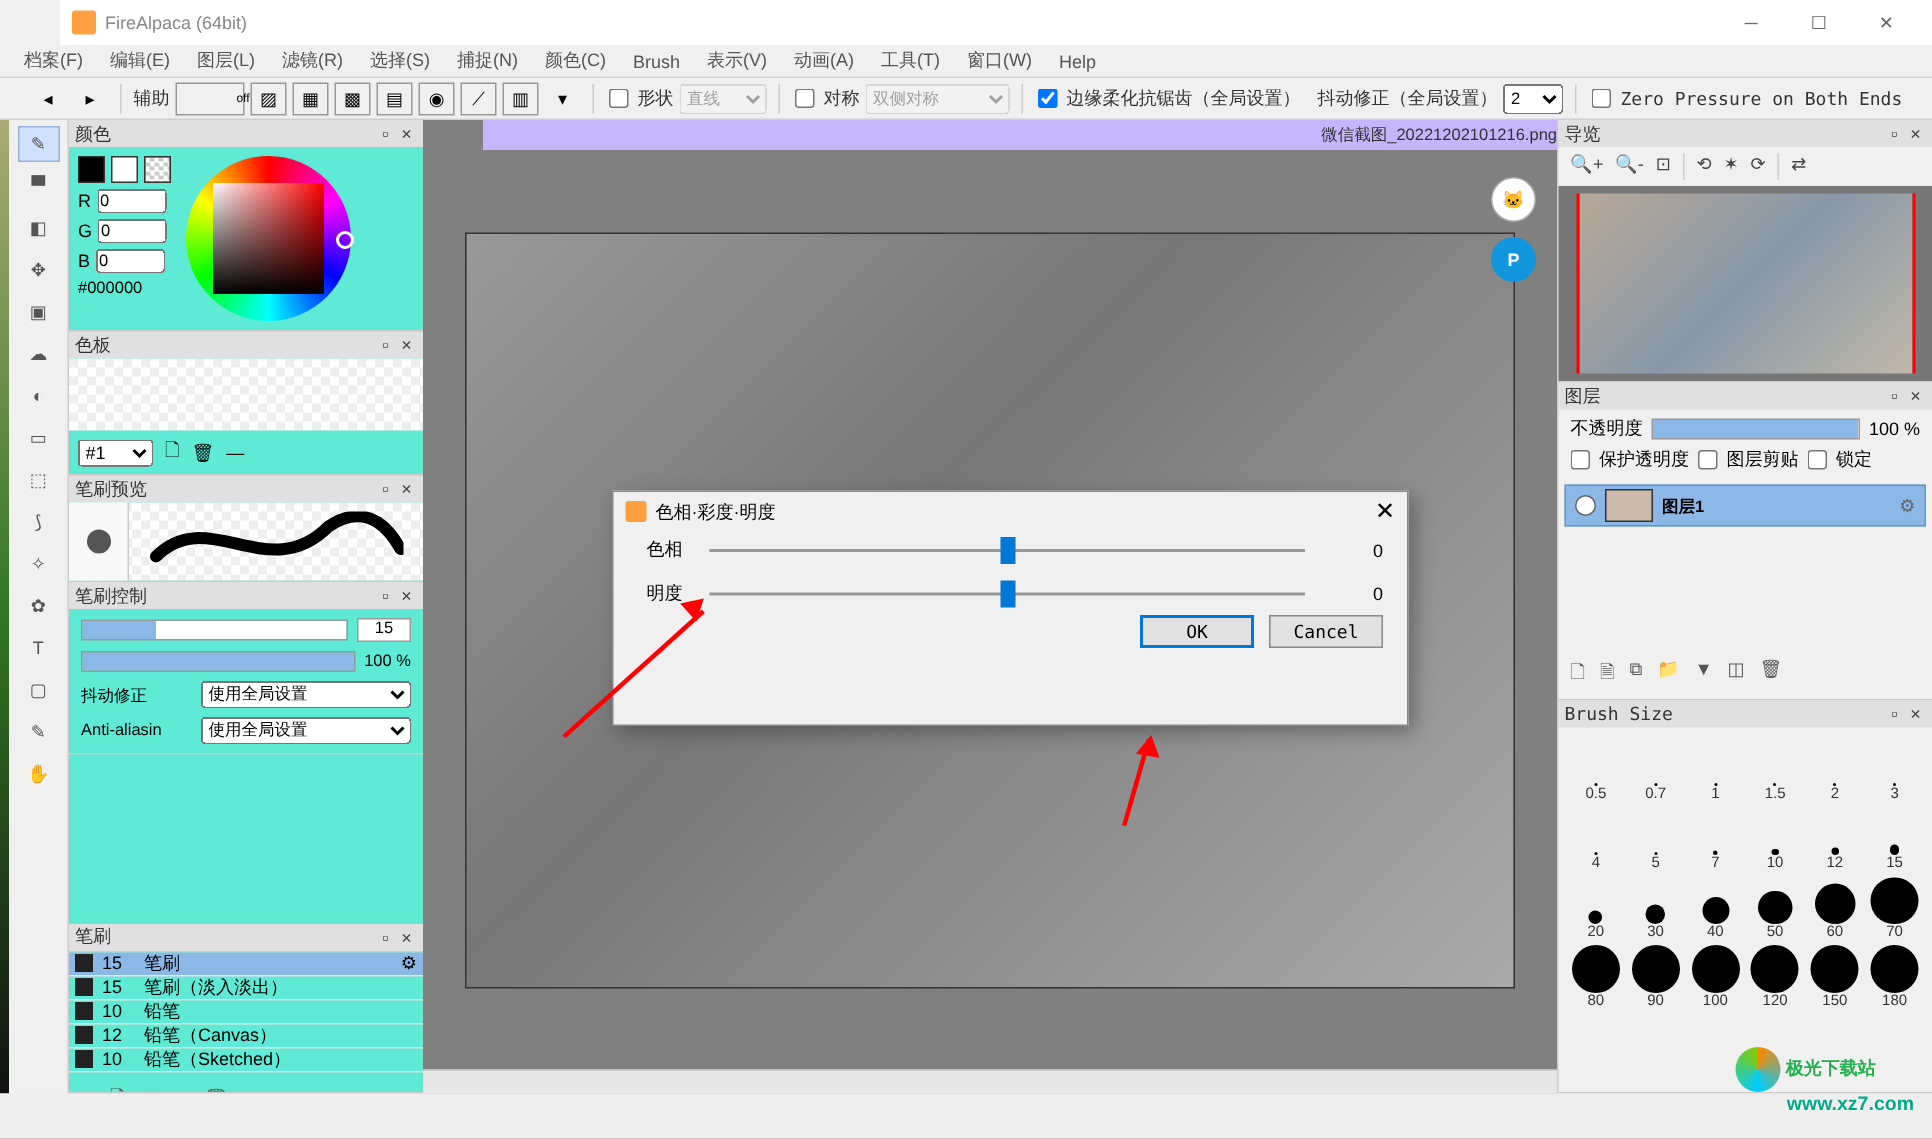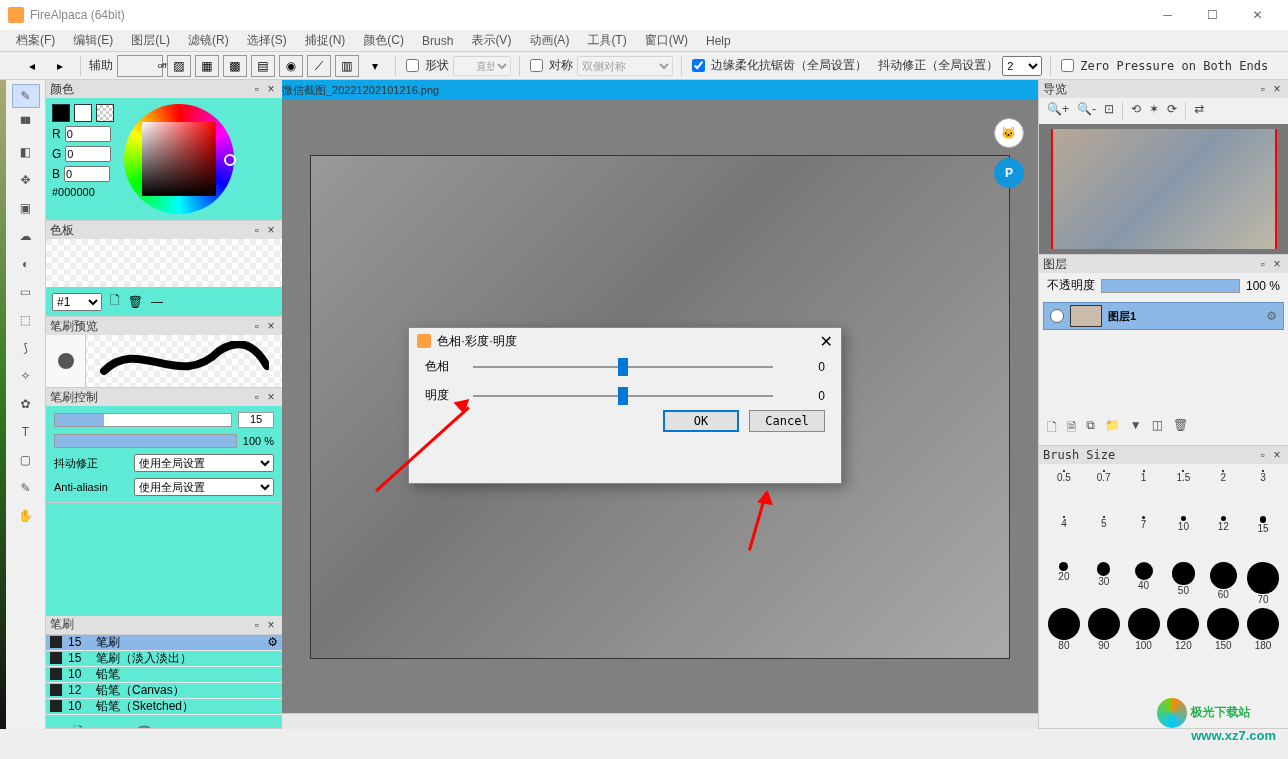--- a/index.html
+++ b/index.html
@@ -1,19 +1,19 @@
 <!DOCTYPE html>
 <html><head>
 <meta charset="utf-8">
 <style>
 * { margin: 0; padding: 0; box-sizing: border-box; font-family: "Microsoft YaHei", "SimSun", Arial, sans-serif; font-size: 12px; }
 body { background: #f0f0f0; width: 1288px; height: 759px; overflow: hidden; position: relative; }
 
 
-.titlebar { height: 30px; background: #fff; display: flex; align-items: center; padding: 0 8px; color: #888; }
+.titlebar { height: 30px; background: #fff; display: flex; align-items: center; padding: 0 8px; color: #888; margin-left: 40px; }
 .titlebar .app-icon { width: 16px; height: 16px; background: #ffa040; border-radius: 2px; margin-right: 6px; }
 .titlebar .spacer { flex: 1; }
 .titlebar .winbtn { width: 45px; height: 30px; display: flex; align-items: center; justify-content: center; color: #666; }
 
 
 .menubar { height: 22px; background: #f0f0f0; display: flex; align-items: center; padding: 0 8px; gap: 2px; border-bottom: 1px solid #d0d0d0; }
 .menubar .menu-item { padding: 2px 8px; color: #555; }
 
 
 .toolbar { height: 28px; background: #f0f0f0; display: flex; align-items: center; padding: 0 4px 0 20px; gap: 4px; border-bottom: 1px solid #d0d0d0; }
@@ -76,21 +76,21 @@
 .brush-list { flex: 1; overflow: hidden; }
 .brush-list .list { height: 84px; overflow-y: scroll; border-top: 1px solid #ccc; }
 .brush-list .item { display: flex; align-items: center; gap: 6px; padding: 1px 4px; border-bottom: 1px solid #e8e8e8; height: 16px; }
 .brush-list .item.active { background: #8cb8e8; }
 .brush-list .item .sw { width: 12px; height: 12px; background: #222; }
 .brush-list .item .sz { width: 22px; }
 .brush-list .controls { display: flex; align-items: center; gap: 10px; padding: 4px 6px; color: #555; }
 
 
 .canvas-area { flex: 1; display: flex; flex-direction: column; background: #808080; position: relative; }
-.doc-tab { height: 20px; background: #0ea5e9; text-align: left; color: #333; line-height: 20px; font-size: 11px; }
+.doc-tab { height: 20px; background: #c4b5fd; text-align: right; color: #333; line-height: 20px; font-size: 11px; margin-left: 40px; }
 .canvas { flex: 1; position: relative; display: flex; align-items: center; justify-content: center; }
 .canvas .img { width: 700px; height: 504px; background: linear-gradient(135deg,#999 0%,#777 40%,#888 60%,#aaa 100%); border: 1px solid #333; position: relative; }
 .canvas .badge { position: absolute; right: 14px; width: 30px; height: 30px; border-radius: 50%; display: flex; align-items: center; justify-content: center; color: #fff; font-weight: bold; }
 .canvas .badge.b1 { top: 18px; background: #fff; border:1px solid #aaa; }
 .canvas .badge.b2 { top: 58px; background: #1296db; }
 .hscroll { height: 16px; background: #e8e8e8; border-top: 1px solid #ccc; }
 
 
 .rightpanels { width: 250px; background: #f0f0f0; display: flex; flex-direction: column; border-left: 1px solid #ccc; }
 .nav-body { height: 130px; background: #777; display: flex; align-items: center; justify-content: center; position: relative; }
@@ -105,32 +105,32 @@
 .layer-list { flex: 1; }
 .layer-item { display: flex; align-items: center; gap: 6px; padding: 4px 6px; background: #8cb8e8; margin: 4px; height: 28px; border: 1px solid #6a94c4; }
 .layer-item .vis { width: 14px; height: 14px; border: 1px solid #666; border-radius: 50%; background:#fff; }
 .layer-item .thumb { width: 32px; height: 22px; background: #ccbbaa; border: 1px solid #333; }
 .layer-item .name { flex: 1; font-weight: bold; font-size: 11px; }
 .layer-item .gear { color: #666; }
 .layer-controls { display: flex; gap: 10px; padding: 6px 8px; color: #555; }
 
 .brushsize-body { padding: 6px; }
 .brushsize-grid { display: grid; grid-template-columns: repeat(6,1fr); gap: 2px; }
-.brushsize-cell { display: flex; flex-direction: column; align-items: center; justify-content: flex-start; height: 44px; }
+.brushsize-cell { display: flex; flex-direction: column; align-items: center; justify-content: flex-end; height: 44px; }
 .brushsize-cell .dot { background: #000; border-radius: 50%; }
 .brushsize-cell .lbl { font-size: 10px; color: #333; }
 
 
-.dialog { position: absolute; left: 408px; top: 327px; width: 434px; height: 157px; background: #f0f0f0; border: 1px solid #888; box-shadow: 4px 4px 12px rgba(0,0,0,0.3); z-index: 100; }
+.dialog { position: absolute; left: 408px; top: 327px; width: 531px; height: 157px; background: #f0f0f0; border: 1px solid #888; box-shadow: 4px 4px 12px rgba(0,0,0,0.3); z-index: 100; }
 .dialog .titlebar2 { height: 26px; display: flex; align-items: center; padding: 0 8px; }
 .dialog .titlebar2 .spacer { flex: 1; }
 .dialog .titlebar2 .close { font-size: 16px; }
 .dialog .body { padding: 4px 16px; display: flex; flex-direction: column; gap: 12px; }
 .dialog .sliderrow { display: flex; align-items: center; gap: 12px; }
-.dialog .sliderrow .lbl { width: 36px; }
+.dialog .sliderrow .lbl { width: 36px; text-align: center; }
 .dialog .sliderrow .track { flex: 1; height: 2px; background: #999; position: relative; }
 .dialog .sliderrow .handle { position: absolute; top: -8px; width: 10px; height: 18px; background: #0078d7; }
 .dialog .sliderrow .val { width: 40px; text-align: right; }
 .dialog .buttons { display: flex; justify-content: flex-end; gap: 10px; padding: 2px 16px; }
 .dialog .buttons button { width: 76px; height: 22px; border: 1px solid #888; background: #e1e1e1; font-family: monospace;}
 .dialog .buttons button.primary { border: 2px solid #0078d7; }
 .arrow-line { position: absolute; background: #f00; transform-origin: 0 0; z-index: 101; }
 .arrowhead { position: absolute; width: 0; height: 0; border: 8px solid transparent; z-index: 102; }
 
 
@@ -178,21 +178,21 @@
   <span class="tbtn boxed">▦</span>
   <span class="tbtn boxed">▩</span>
   <span class="tbtn boxed">▤</span>
   <span class="tbtn boxed">◉</span>
   <span class="tbtn boxed">⟋</span>
   <span class="tbtn boxed">▥</span>
   <span class="tbtn">▾</span>
   <span class="sep"></span>
   <input type="checkbox" style="">
   <span class="label">形状</span>
-  <select disabled="" style="width:58px;padding-left:18px;"><option>直线</option></select>
+  <select disabled="" style="width:58px;"><option>直线</option></select>
   <span class="sep"></span>
   <input type="checkbox" style="">
   <span class="label">对称</span>
   <select disabled="" style="width:96px;"><option>双侧对称</option></select>
   <span class="sep"></span>
   <input type="checkbox" checked="" style="">
   <span class="label">边缘柔化抗锯齿（全局设置）</span>
   &nbsp;
   <span class="label">抖动修正（全局设置）</span>
   <select style="width:40px;"><option>2</option></select>
@@ -409,20 +409,28 @@
           <span class="spacer"></span>
           <span class="pbtn">▫</span>
           <span class="pbtn">×</span>
         </div>
       <div class="layer-props">
         <div class="row">
           <span>不透明度</span>
           <div class="opacity-bar"></div>
           <span>100 %</span>
         </div>
+        <div class="row">
+          <input type="checkbox" style="">
+            <span>保护透明度</span>
+          <input type="checkbox" style="">
+            <span>图层剪贴</span>
+          <input type="checkbox" style="">
+            <span>锁定</span>
+        </div>
       </div>
       <div class="layer-list" style="height:110px;">
         <div class="layer-item">
           <span class="vis"></span>
           <span class="thumb"></span>
           <span class="name">图层1</span>
           <span class="gear">⚙</span>
         </div>
       </div>
       <div class="layer-controls">

